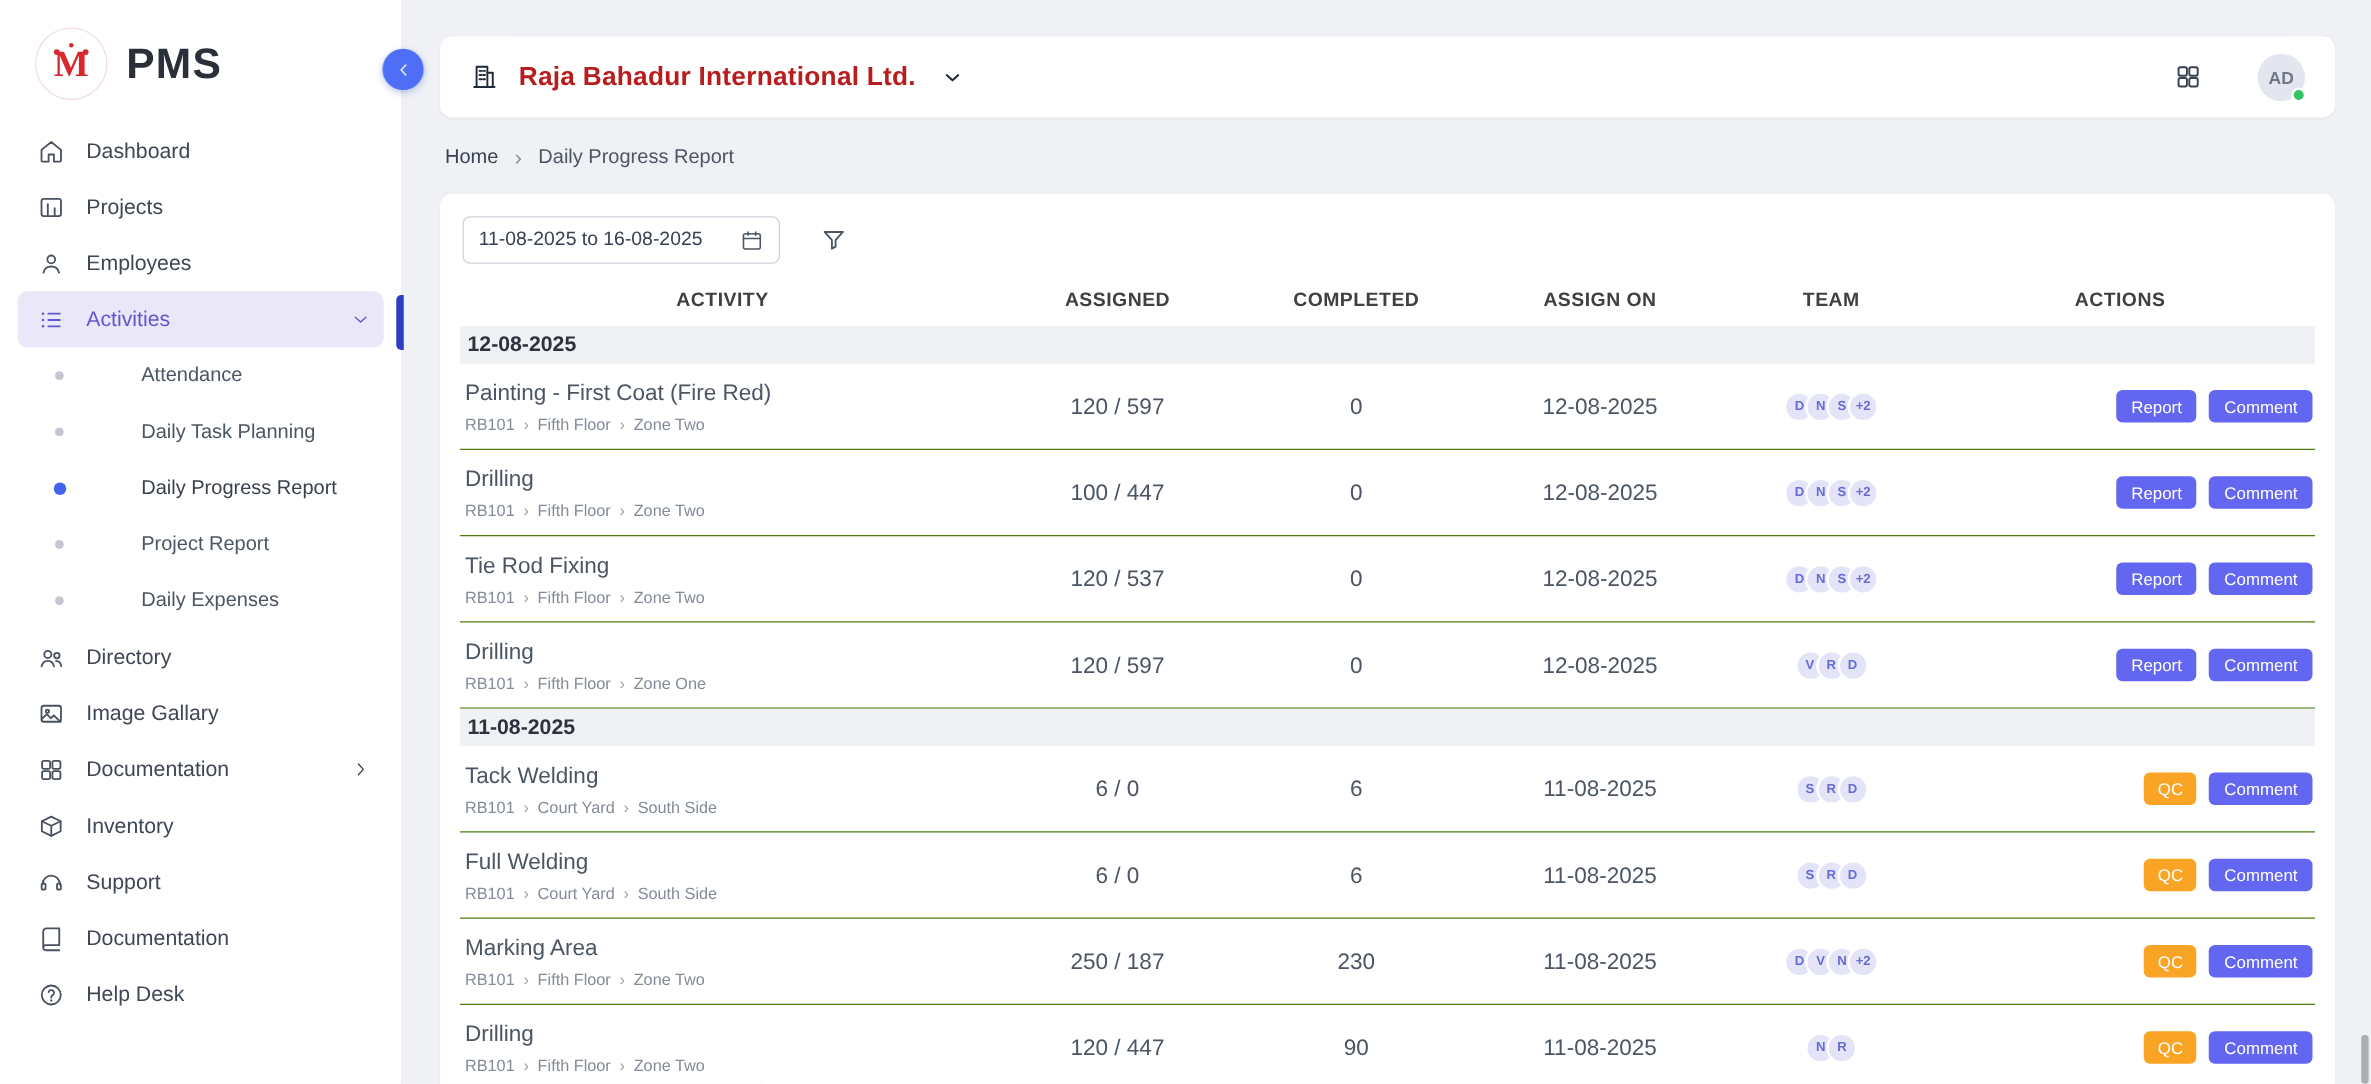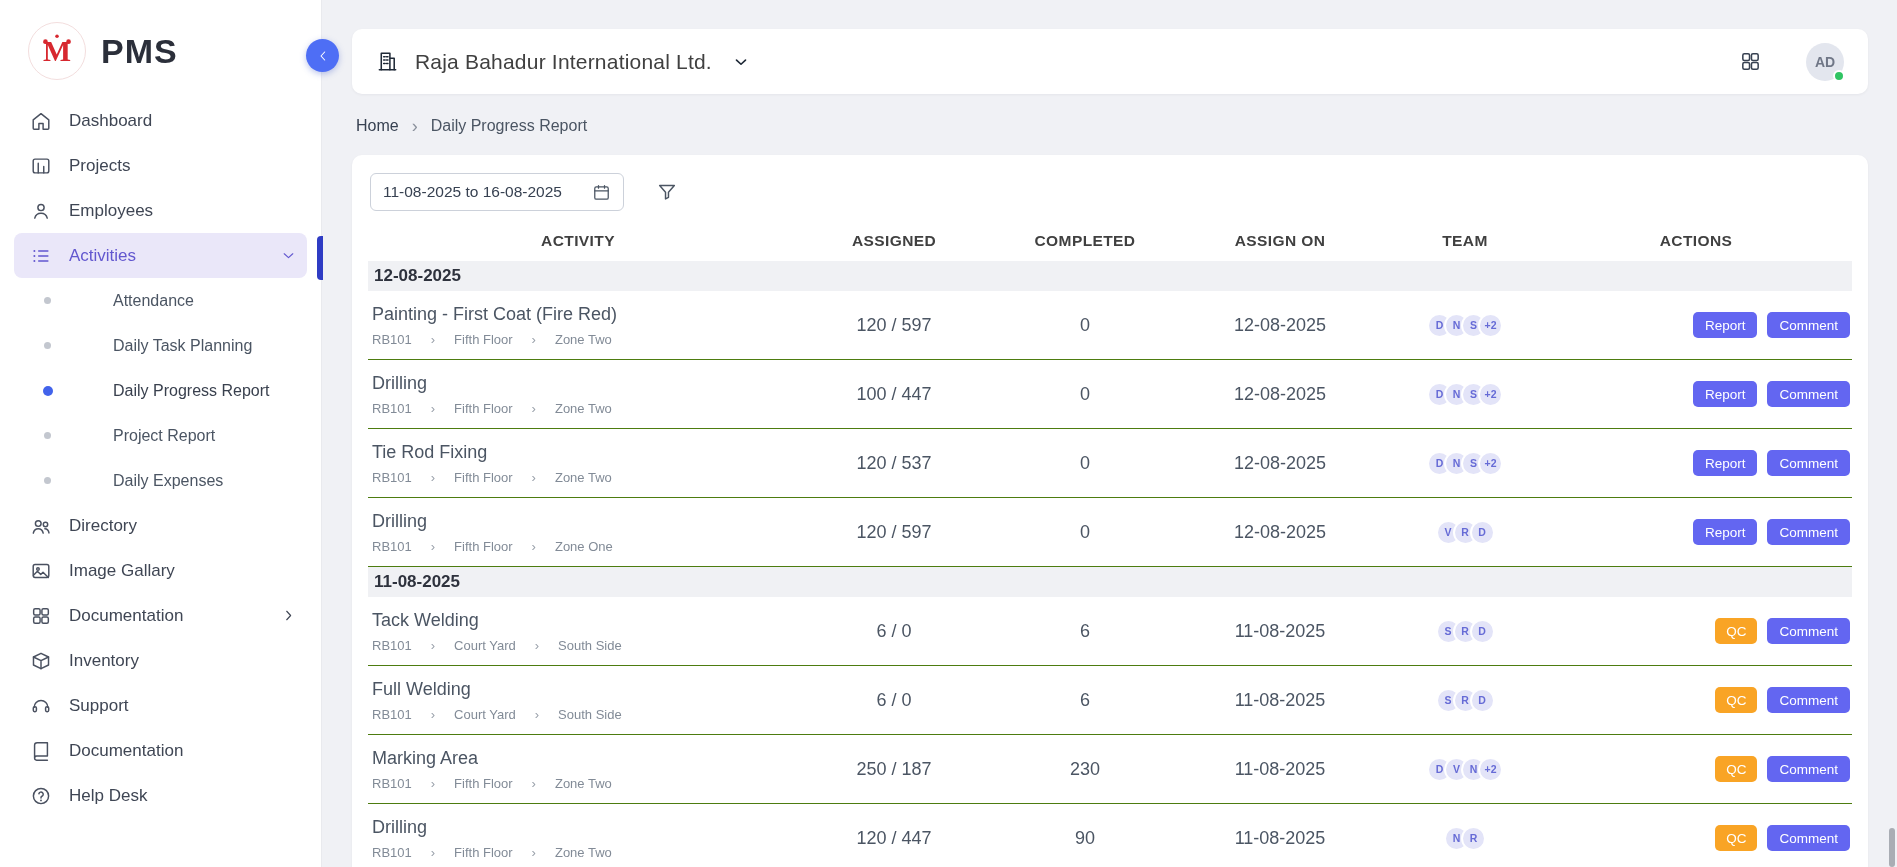--- a/index.html
+++ b/index.html
@@ -71,21 +71,21 @@
 
   .topbar{
     position:absolute; left:29px; right:29px; top:29px; height:65px;
     background:#fff; border-radius:10px; display:flex; align-items:center;
     justify-content:space-between; padding:0 24px;
     box-shadow:0 1px 3px rgba(20,20,40,.05);
   }
   .company{ display:flex; align-items:center; gap:16px; cursor:pointer; }
   .icon-23{ width:23px; height:23px; color:#1f2937; display:flex; }
   .icon-23 svg{ width:100%; height:100%; }
-  .company-name{ font-size:21px; font-weight:400; color:#404040; letter-spacing:.2px; }
+  .company-name{ font-size:21px; font-weight:700; color:#b91c1c; letter-spacing:.2px; }
   .company-chev{ width:18px; height:18px; color:#1f2937; display:flex; margin-left:4px; }
   .company-chev svg{ width:100%; height:100%; stroke-width:2.2; }
   .topbar-right{ display:flex; align-items:center; gap:44px; }
   .apps{ color:#374151; cursor:pointer; }
   .avatar{
     width:38px; height:38px; border-radius:50%; background:#e3e6ee; color:#707787;
     font-weight:700; font-size:14px; display:flex; align-items:center; justify-content:center;
     position:relative; cursor:pointer;
   }
   .avatar-dot{
@@ -127,21 +127,21 @@
   .group-row{
     background:#f0f1f4; height:30px; display:flex; align-items:center;
     font-size:17px; font-weight:700; color:#2e323d; padding:0 6px; margin:0 0 0 0;
   }
   .data-row{
     display:grid; grid-template-columns:420px 212px 170px 220px 150px 1fr;
     align-items:center; height:69px; border-bottom:1px solid #4d7c0f;
   }
   .activity-cell{ padding:0 4px; }
   .activity-title{ font-size:18px; color:#4b5563; }
-  .activity-path{ margin-top:7px; font-size:13px; color:#828b97; display:flex; align-items:center; gap:19px; }
+  .activity-path{ margin-top:7px; font-size:13px; color:#828b97; display:flex; align-items:center; gap:7px; }
   .activity-path .psep{ color:#9aa1ab; font-size:13px; line-height:1; }
   .num{ text-align:center; font-size:18px; color:#4b5563; }
   .team-cell{ display:flex; justify-content:center; align-items:center; }
   .chip{
     width:25px; height:25px; border-radius:50%; background:var(--chip-bg); color:var(--chip-text);
     font-size:10.5px; font-weight:700; display:flex; align-items:center; justify-content:center;
     border:2px solid #fff; cursor:pointer;
   }
   .chip + .chip{ margin-left:-8px; }
   .actions-cell{ display:flex; justify-content:flex-end; gap:10px; padding-right:2px; }

